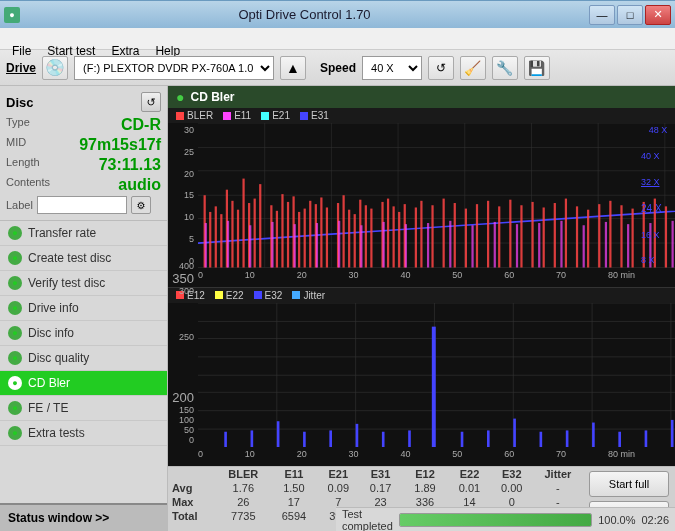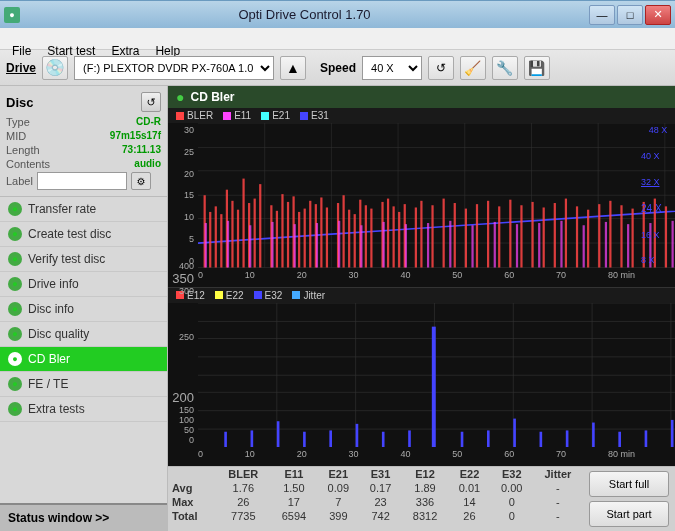--- a/index.html
+++ b/index.html
@@ -73,21 +73,21 @@
     #disc-header {
       display: flex;
       justify-content: space-between;
       align-items: center;
       margin-bottom: 4px;
     }
     #disc-header span { font-weight: bold; font-size: 13px; }
     #disc-refresh-btn { width: 20px; height: 20px; background: linear-gradient(to bottom, #f0f0f0, #d0d0d0); border: 1px solid #999; border-radius: 2px; cursor: pointer; display: flex; align-items: center; justify-content: center; font-size: 11px; }
     .disc-row { display: flex; justify-content: space-between; margin-bottom: 2px; }
     .disc-row-label { color: #555; font-size: 11px; }
-    .disc-row-value { color: #009900; font-size: 10px; font-weight: bold; padding-left: 32px; }
+    .disc-row-value { color: #009900; font-size: 16px; font-weight: bold; padding-left: 32px; }
     #label-row { display: flex; align-items: center; gap: 4px; margin-top: 2px; }
     #label-input { height: 18px; border: 1px solid #999; background: white; width: 90px; font-size: 11px; }
     #label-settings-btn { width: 20px; height: 18px; background: #ddd; border: 1px solid #999; border-radius: 2px; cursor: pointer; display: flex; align-items: center; justify-content: center; font-size: 10px; }
 
     
     .nav-item {
       display: flex;
       align-items: center;
       gap: 6px;
       padding: 5px 8px;
@@ -622,15 +622,23 @@
               </tr>
             </tbody>
         </table>
       </div>
       <div id="buttons-wrapper">
         <button class="action-btn">Start full</button>
         <button class="action-btn">Start part</button>
       </div>
     </div>
 
+    <div id="statusbar">
+      <span id="status-text">Test completed</span>
+      <div id="status-progress-bg">
+        <div id="status-progress-fill" style="width:100%;"></div>
+      </div>
+      <span id="status-pct">100.0%</span>
+      <span id="status-time">02:26</span>
+    </div>
 
   </div>
 </div>
 
 </body></html>

